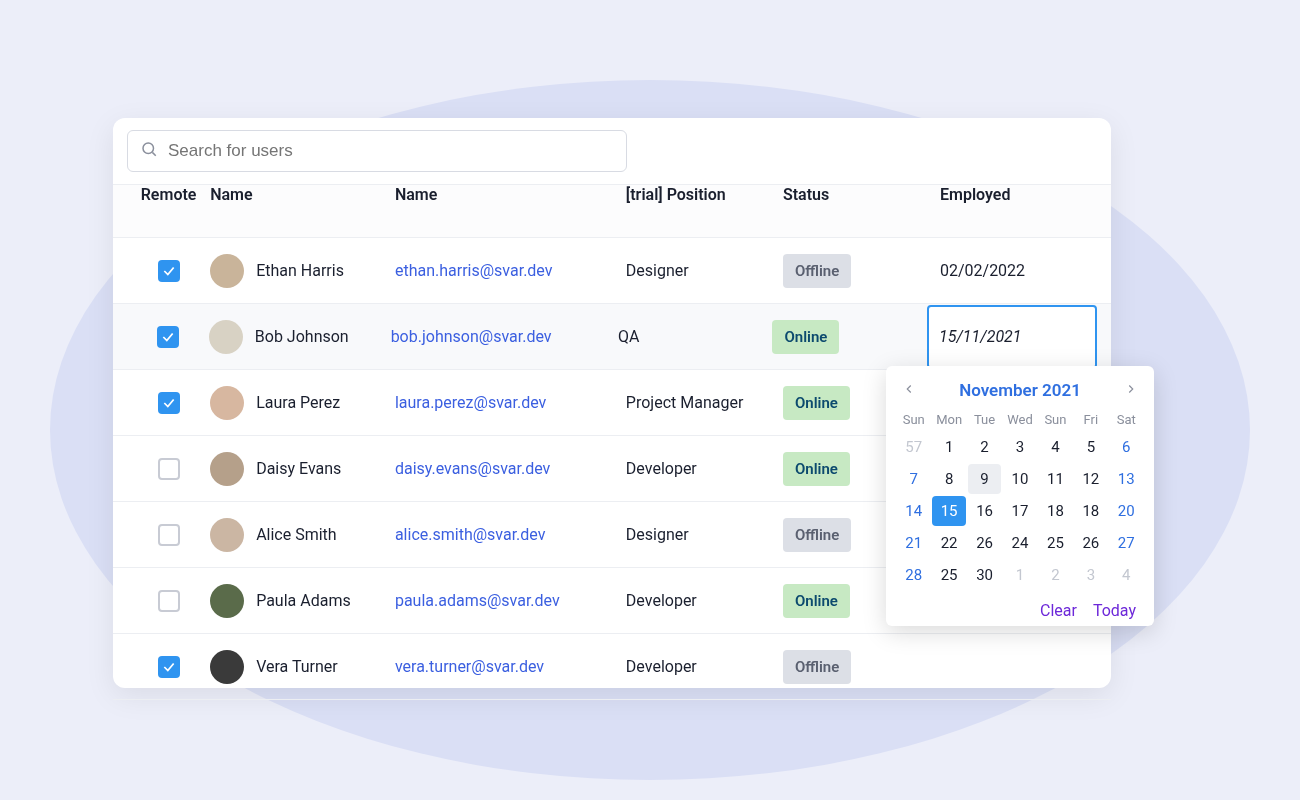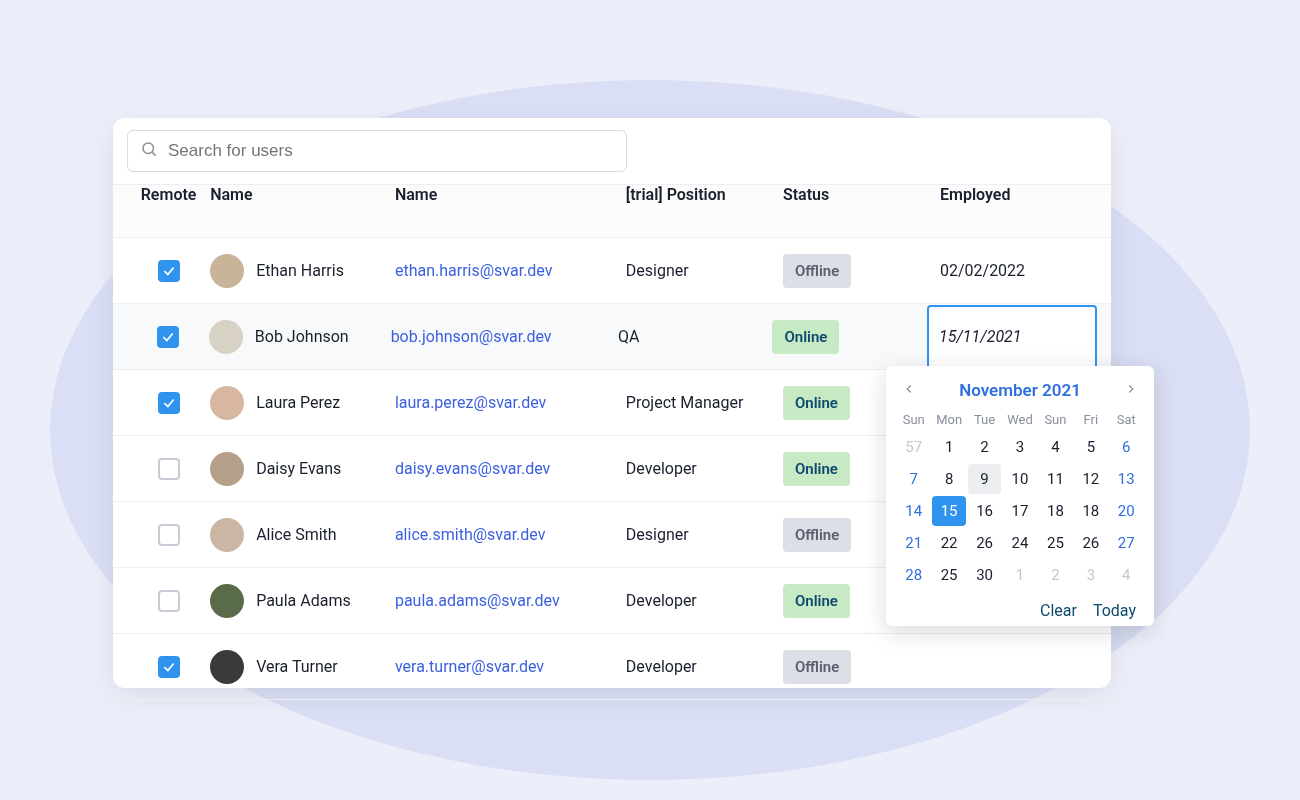--- a/index.html
+++ b/index.html
@@ -129,21 +129,21 @@
   text-align:center;
 }
 .dp-dow { color:#8a8f9c; font-size:13px; padding:4px 0; }
 .dp-day { padding:6px 0; color:#1a1f2e; cursor:pointer; border-radius:4px; margin:1px; font-size:15px;}
 .dp-day.muted { color:#c3c7d0; }
 .dp-day.weekend { color:#2f6fe0; }
 .dp-day.selected { background:#2f94f0; color:#fff; }
 .dp-day.hover { background:#eceef2; }
 .dp-footer {
   display:flex; justify-content:flex-end; gap:16px;
-  padding:10px 8px 4px 8px; font-size:16px; color:#0c4a6e;
+  padding:10px 8px 4px 8px; font-size:16px; color:#6d28d9;
 }
 </style>
 </head>
 <body>
 
 <div class="bg-oval"></div>
 
 <div class="card">
 
   <div class="search-wrap">

